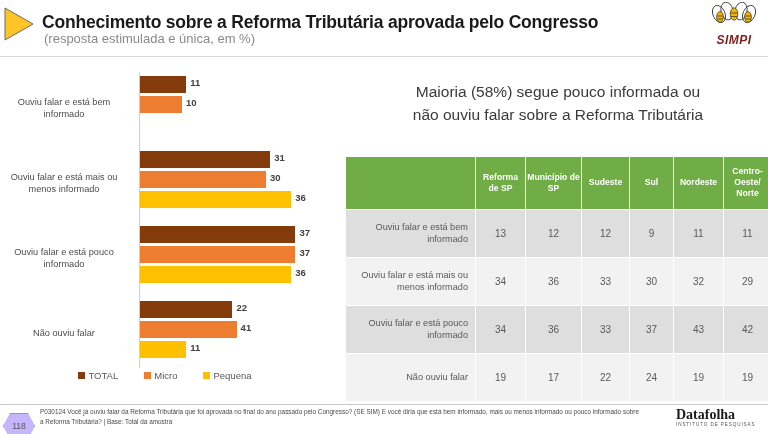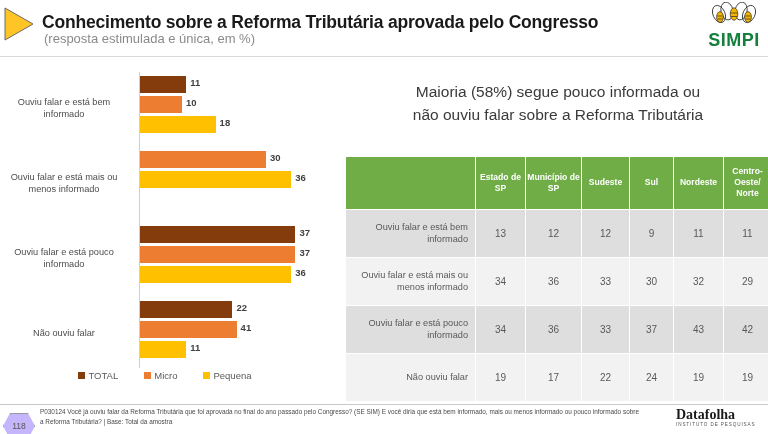--- a/index.html
+++ b/index.html
@@ -17,21 +17,21 @@
   .title {
     position:absolute; left:42px; top:12px;
     font-size:17.5px; font-weight:bold; color:#1a1a1a;
     letter-spacing:-0.2px; white-space:nowrap;
   }
   .subtitle {
     position:absolute; left:44px; top:31px;
     font-size:13px; color:#8a8a8a; white-space:nowrap;
   }
   .simpi-logo { position:absolute; left:706px; top:2px; width:56px; height:44px; text-align:center; }
-  .simpi-word { font-size:18px; font-weight:bold; color:#15803d; letter-spacing:0.5px; line-height:12px; }
+  .simpi-word { font-size:12px; font-weight:bold; color:#7f1d1d; letter-spacing:0.5px; line-height:12px;font-style:italic; }
   .header-rule { position:absolute; left:0; top:56px; width:768px; height:1px; background:#d9d9d9; }
 
   
   .chart { position:absolute; left:0; top:70px; width:330px; height:320px; }
   .chart-rows { position:absolute; left:0; top:0; width:330px; height:300px; }
   .crow { position:relative; height:75px; }
   .cat-label {
     position:absolute; left:0; top:50%; transform:translateY(-50%);
     width:128px; text-align:center;
     font-size:9.2px; color:#4d4d4d; line-height:12.5px;
@@ -144,29 +144,29 @@
           <div class="cat-label">Ouviu falar e está bem informado</div>
           <div class="bars">
             <div class="bar-line">
               <div class="bar" style="width: 46.2px; background: rgb(132, 60, 12);"></div>
               <span class="bar-val" style="left: 50.2px;">11</span>
             </div>
             <div class="bar-line">
               <div class="bar" style="width: 42px; background: rgb(237, 125, 49);"></div>
               <span class="bar-val" style="left: 46px;">10</span>
             </div>
-            <div class="bar-line">
-              <div class="bar" style="width: 75.6px; background: rgb(255, 192, 0);"></div>
-              <span class="bar-val" style="left: 79.6px;">18</span>
-            </div>
           </div>
         </div>
         <div class="crow">
           <div class="cat-label">Ouviu falar e está mais ou menos informado</div>
           <div class="bars">
+            <div class="bar-line">
+              <div class="bar" style="width: 130.2px; background: rgb(132, 60, 12);"></div>
+              <span class="bar-val" style="left: 134.2px;">31</span>
+            </div>
             <div class="bar-line">
               <div class="bar" style="width: 126px; background: rgb(237, 125, 49);"></div>
               <span class="bar-val" style="left: 130px;">30</span>
             </div>
             <div class="bar-line">
               <div class="bar" style="width: 151.2px; background: rgb(255, 192, 0);"></div>
               <span class="bar-val" style="left: 155.2px;">36</span>
             </div>
           </div>
         </div>
@@ -233,21 +233,21 @@
           <col style="width:50px">
           <col style="width:56px">
         <col style="width:48px">
           <col style="width:44px">
           <col style="width:50px">
           <col style="width:48px">
       </colgroup>
       <thead>
           <tr id="table-head-row">
             <th class="corner"></th>
-            <th>Estado de SP</th>
+            <th>Reforma de SP</th>
             <th>Município de SP</th>
             <th>Sudeste</th>
             <th>Sul</th>
             <th>Nordeste</th>
             <th>Centro-Oeste/ Norte</th>
           </tr>
         </thead>
       <tbody id="table-body">
           <tr class="shaded">
             <td class="rowlabel">Ouviu falar e está bem informado</td>

